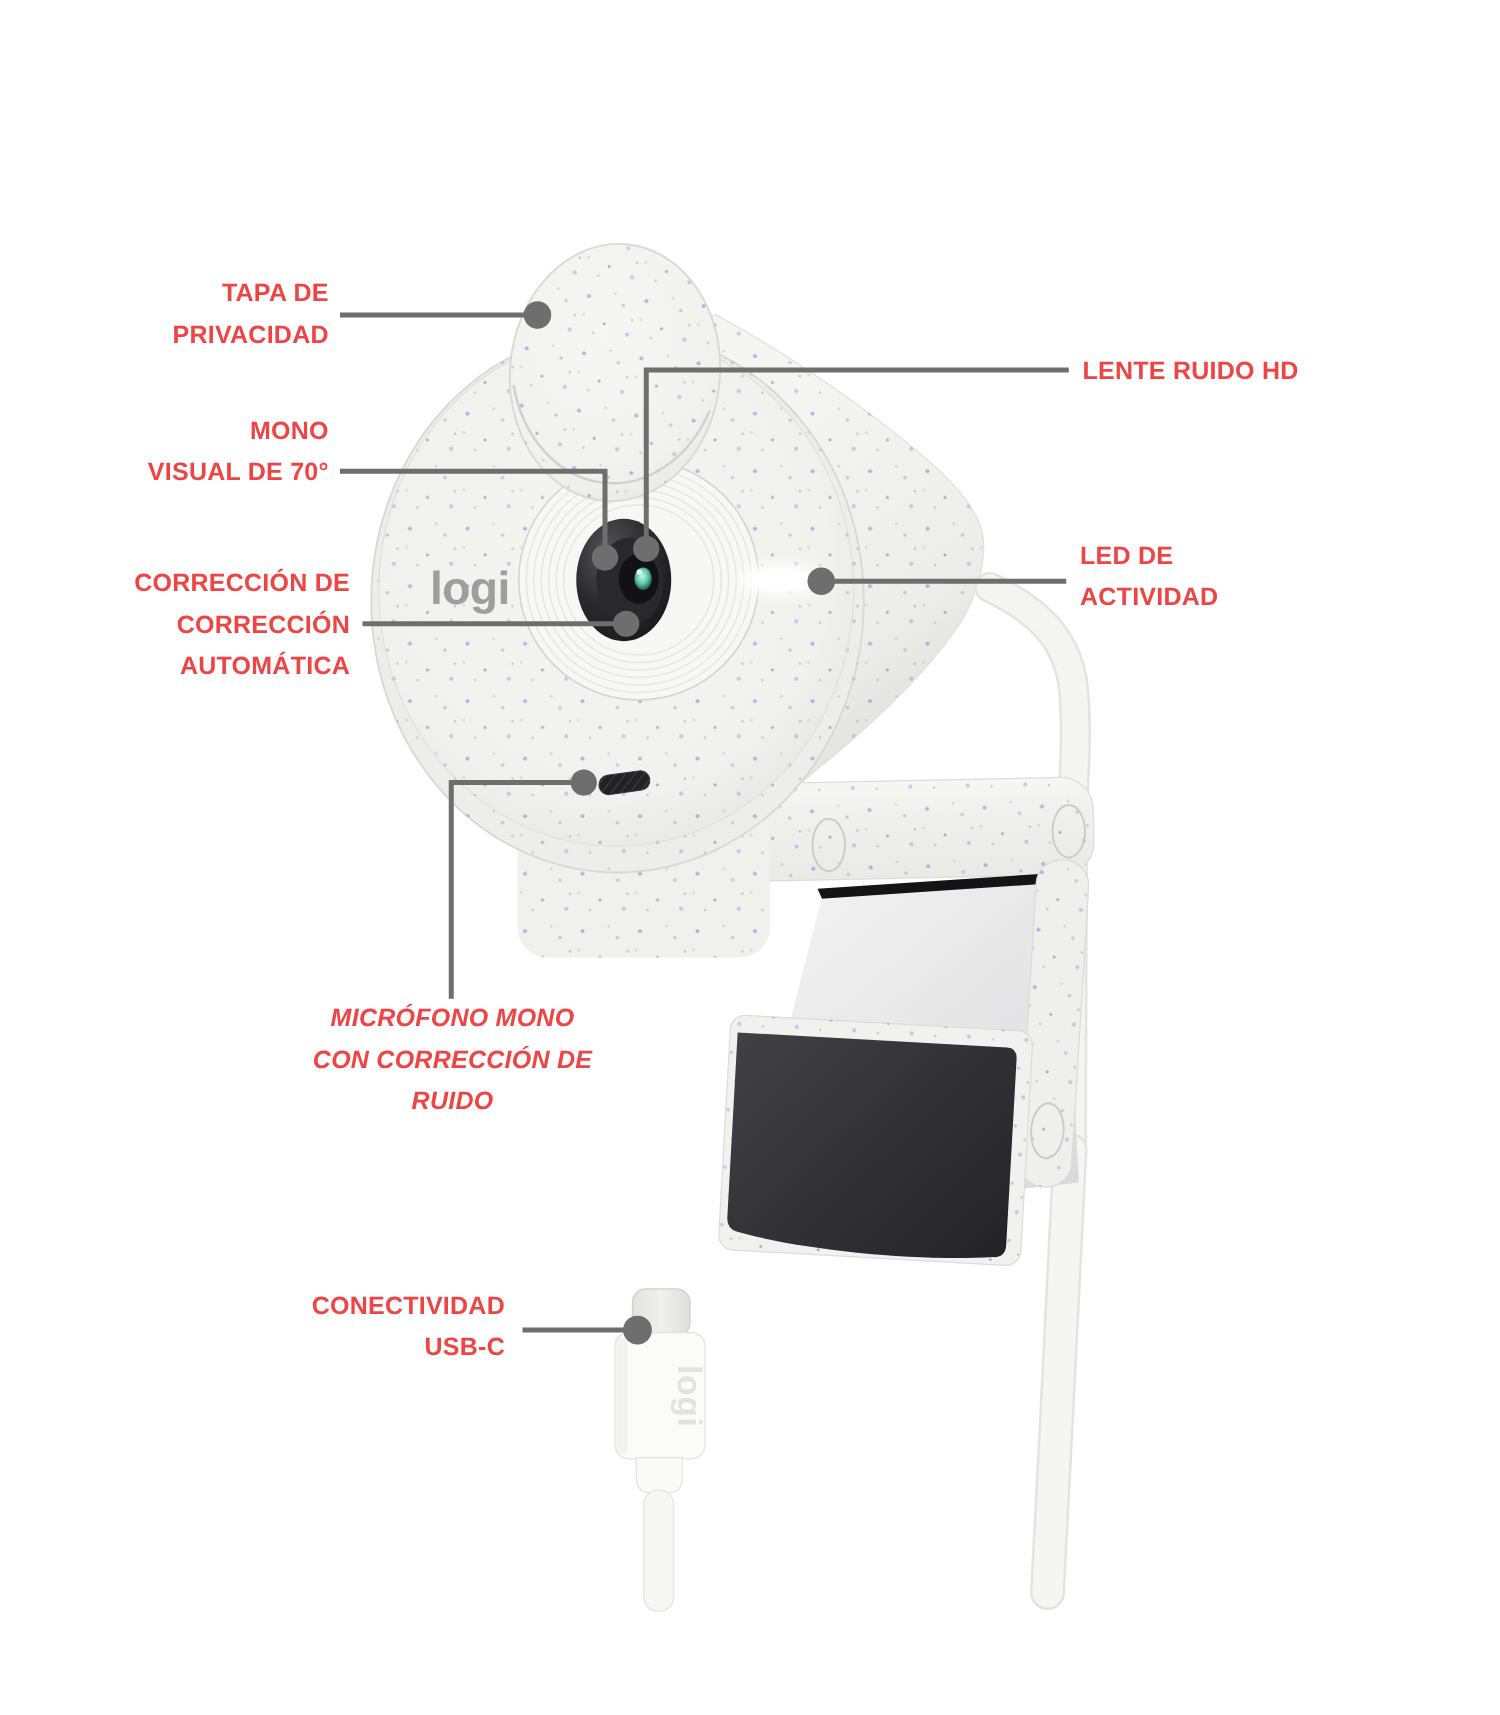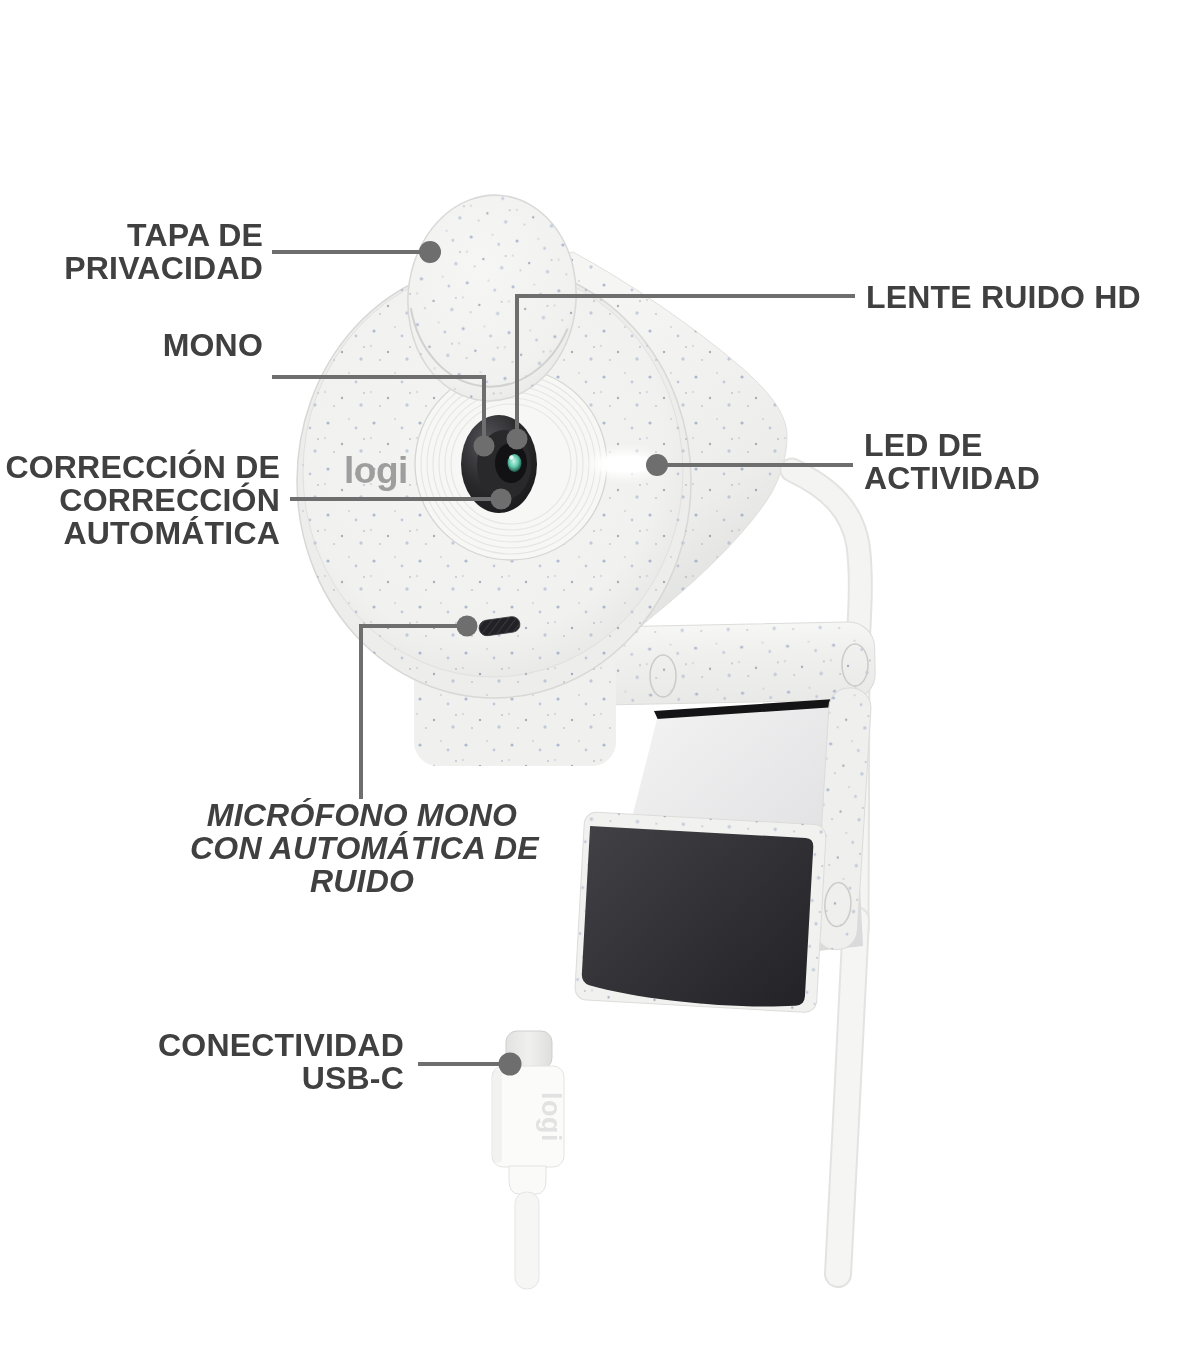--- a/index.html
+++ b/index.html
@@ -7,24 +7,24 @@
     position:relative;
     width:1200px;height:1372px;
     background:#ffffff;
     overflow:hidden;
     font-family:"Liberation Sans","DejaVu Sans",sans-serif;
   }
   .stage svg{position:absolute;left:0;top:0;}
   .label{
     position:absolute;
     font-weight:bold;
-    font-size:32px;
+    font-size:20px;
     line-height:33px;
     letter-spacing:.2px;
-    color:#404040;
+    color:#ef4444;
     white-space:nowrap;
   }
   .label.r{text-align:right;}
   .label.c{text-align:center;font-style:italic;}
 </style>
 </head>
 <body>
 
 <div class="stage">
 
@@ -222,40 +222,41 @@
     </g>
   </svg>
 
   <div class="label r" style="right:937px;top:219px;">
     <div>TAPA DE</div>
     <div>PRIVACIDAD</div>
   </div>
 
   <div class="label r" style="right:937px;top:329px;">
     <div>MONO</div>
+    <div>VISUAL DE 70°</div>
   </div>
 
   <div class="label r" style="right:920px;top:451px;">
     <div>CORRECCIÓN DE</div>
     <div>CORRECCIÓN</div>
     <div>AUTOMÁTICA</div>
   </div>
 
   <div class="label" style="left:866px;top:281px;">
     <div>LENTE RUIDO HD</div>
   </div>
 
   <div class="label" style="left:864px;top:429px;">
     <div>LED DE</div>
     <div>ACTIVIDAD</div>
   </div>
 
   <div class="label c" style="left:190px;top:799px;width:344px;">
     <div>MICRÓFONO MONO</div>
-    <div>CON AUTOMÁTICA DE</div>
+    <div>CON CORRECCIÓN DE</div>
     <div>RUIDO</div>
   </div>
 
   <div class="label r" style="right:796px;top:1029px;">
     <div>CONECTIVIDAD</div>
     <div>USB-C</div>
   </div>
 
 </div>
 

